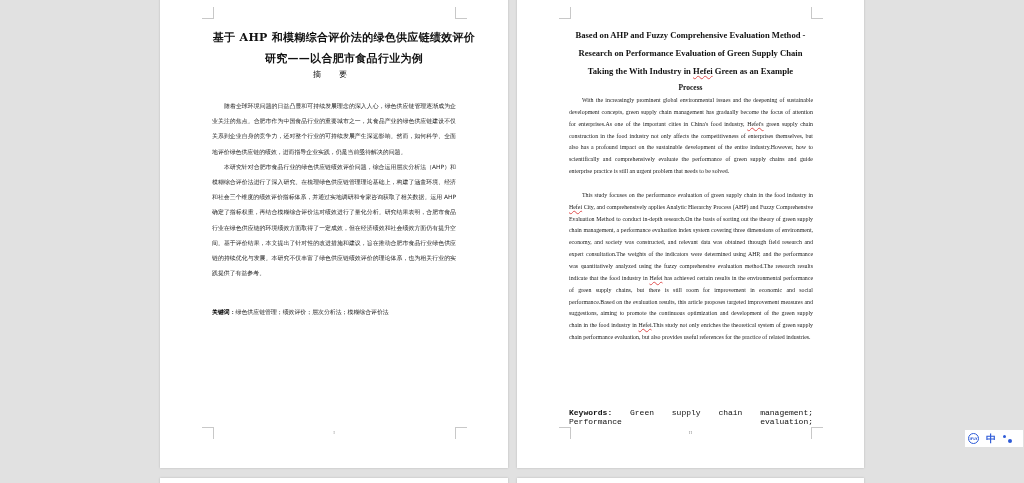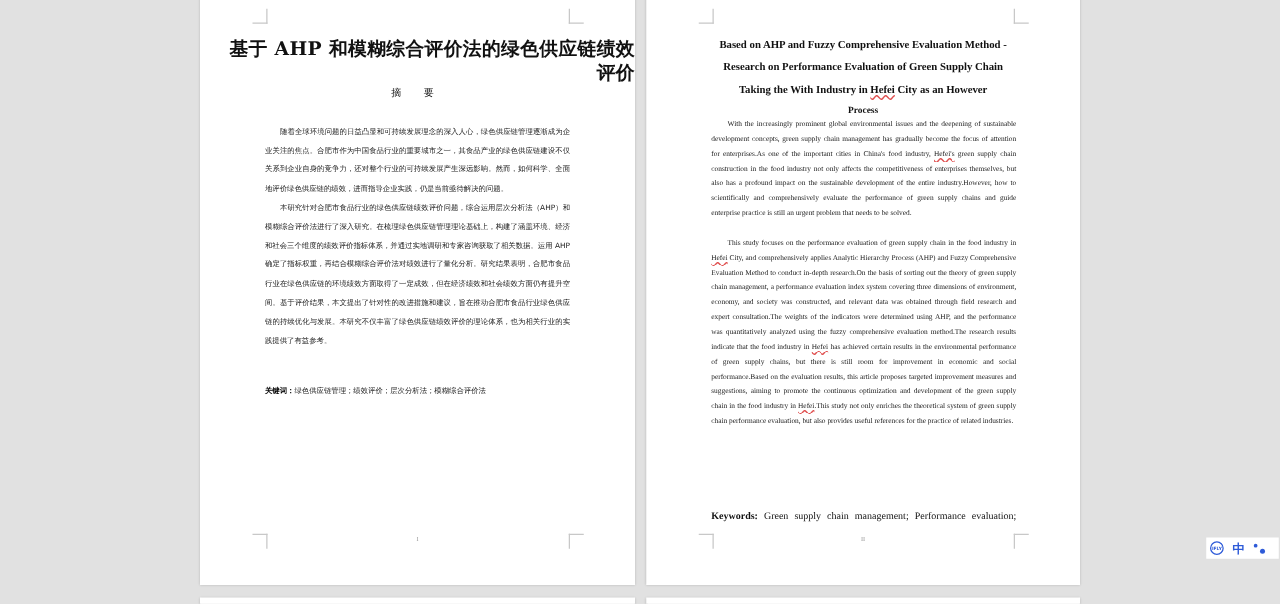--- a/index.html
+++ b/index.html
@@ -3,67 +3,68 @@
 <meta charset="utf-8">
 <style>
   html,body{margin:0;padding:0;}
   body{width:1024px;height:483px;background:#e1e1e1;position:relative;overflow:hidden;font-family:"Liberation Serif","DejaVu Serif",serif;color:#111;}
   .page{position:absolute;background:#fff;box-shadow:0 0 2px rgba(0,0,0,0.18);}
   .corner{position:absolute;width:11px;height:11px;border-color:#c8c8c8;border-style:solid;border-width:0;}
   .c-tl{border-right-width:1px;border-bottom-width:1px;}
   .c-tr{border-left-width:1px;border-bottom-width:1px;}
   .c-bl{border-right-width:1px;border-top-width:1px;}
   .c-br{border-left-width:1px;border-top-width:1px;}
-  .cn-title{position:absolute;left:0;right:0;text-align:right;font-weight:bold;font-size:15px;letter-spacing:0.3px;font-family:"DejaVu Serif",serif;margin-left:20px;}
+  .cn-title{position:absolute;left:0;right:0;text-align:center;font-weight:bold;font-size:11px;letter-spacing:0.3px;font-family:"DejaVu Serif",serif;margin-left:20px;}
   .cn-abs{position:absolute;left:0;right:0;text-align:center;font-size:8px;letter-spacing:8px;}
   .cn-body{position:absolute;left:52px;width:244px;font-size:5.9px;line-height:15.2px;text-align:justify;font-family:"DejaVu Sans",sans-serif;color:#222;}
   .cn-body p{margin:0;text-indent:12px;}
   .cn-kw{position:absolute;left:52px;width:244px;font-size:5.9px;font-family:"DejaVu Sans",sans-serif;color:#222;}
   .cn-kw b{font-weight:bold;color:#000;}
   .en-title{position:absolute;left:0;right:0;text-align:center;font-weight:bold;font-size:8.6px;line-height:18.2px;}
   .en-abs{position:absolute;left:0;right:0;text-align:center;font-weight:bold;font-size:7.5px;}
   .en-body{position:absolute;left:52px;width:244px;font-size:5.9px;line-height:11.85px;text-align:justify;color:#222;}
   .en-body p{margin:0;text-indent:13px;}
-  .en-kw{position:absolute;left:52px;width:244px;font-size:8px;text-align:justify;text-align-last:justify;color:#111;}
+  .en-kw{position:absolute;left:52px;width:244px;font-size:8px;text-align:justify;text-align-last:justify;color:#111;font-family:Liberation Mono, monospace;}
   .en-kw b{font-weight:bold;}
   .squig{text-decoration:underline wavy #e05050;text-decoration-thickness:0.5px;}
   .pnum{position:absolute;left:0;right:0;text-align:center;font-size:5px;color:#999;}
   .ime{position:absolute;left:965px;top:430px;width:58px;height:17px;background:#fff;display:flex;align-items:center;gap:7px;padding-left:3px;box-sizing:border-box;}
   .ime-logo{width:11px;height:11px;border:1.5px solid #2e5bd8;border-radius:50%;box-sizing:border-box;font-size:3.5px;color:#2e5bd8;display:flex;align-items:center;justify-content:center;font-family:"DejaVu Sans",sans-serif;font-weight:bold;}
   .ime-lang{font-size:10px;color:#2e5bd8;font-family:"DejaVu Sans",sans-serif;font-weight:bold;}
   .ime-punct{position:relative;width:10px;height:10px;}
   .ime-punct i{position:absolute;background:#2e5bd8;border-radius:50%;}
 </style>
 </head>
 <body>
 
 <div class="page" style="left:160px;top:-10px;width:348px;height:478px;">
   <div class="corner c-tl" style="left:42px;top:17px;"></div>
   <div class="corner c-tr" style="left:295px;top:17px;"></div>
   <div class="cn-title" style="top:40px;">基于 AHP 和模糊综合评价法的绿色供应链绩效评价</div>
+  <div class="cn-title" style="top:61px;">研究——以合肥市食品行业为例</div>
   <div class="cn-abs" style="top:79px;">摘 要</div>
   <div class="cn-body" style="top:109px;">
     <p>随着全球环境问题的日益凸显和可持续发展理念的深入人心，绿色供应链管理逐渐成为企业关注的焦点。合肥市作为中国食品行业的重要城市之一，其食品产业的绿色供应链建设不仅关系到企业自身的竞争力，还对整个行业的可持续发展产生深远影响。然而，如何科学、全面地评价绿色供应链的绩效，进而指导企业实践，仍是当前亟待解决的问题。</p>
     <p>本研究针对合肥市食品行业的绿色供应链绩效评价问题，综合运用层次分析法（AHP）和模糊综合评价法进行了深入研究。在梳理绿色供应链管理理论基础上，构建了涵盖环境、经济和社会三个维度的绩效评价指标体系，并通过实地调研和专家咨询获取了相关数据。运用 AHP 确定了指标权重，再结合模糊综合评价法对绩效进行了量化分析。研究结果表明，合肥市食品行业在绿色供应链的环境绩效方面取得了一定成效，但在经济绩效和社会绩效方面仍有提升空间。基于评价结果，本文提出了针对性的改进措施和建议，旨在推动合肥市食品行业绿色供应链的持续优化与发展。本研究不仅丰富了绿色供应链绩效评价的理论体系，也为相关行业的实践提供了有益参考。</p>
   </div>
   <div class="cn-kw" style="top:318px;">
     <b>关键词：</b><span>绿色供应链管理；绩效评价；层次分析法；模糊综合评价法</span>
   </div>
   <div class="corner c-bl" style="left:42px;top:437px;"></div>
   <div class="corner c-br" style="left:295px;top:437px;"></div>
   <div class="pnum" style="top:440px;">I</div>
 </div>
 
 <div class="page" style="left:517px;top:-10px;width:347px;height:478px;">
   <div class="corner c-tl" style="left:42px;top:17px;"></div>
   <div class="corner c-tr" style="left:294px;top:17px;"></div>
   <div class="en-title" style="top:36px;">
     <div>Based on AHP and Fuzzy Comprehensive Evaluation Method -</div>
     <div>Research on Performance Evaluation of Green Supply Chain</div>
-    <div><span>Taking the With Industry in </span><span class="squig">Hefei</span><span> City as an However</span></div>
+    <div><span>Taking the With Industry in </span><span class="squig">Hefei</span><span> Green as an Example</span></div>
   </div>
   <div class="en-abs" style="top:93px;">Process</div>
   <div class="en-body" style="top:105px;">
     <p><span>With the increasingly prominent global environmental issues and the deepening of sustainable development concepts, green supply chain management has gradually become the focus of attention for enterprises.As one of the important cities in China's food industry, </span><span class="squig">Hefei's</span><span> green supply chain construction in the food industry not only affects the competitiveness of enterprises themselves, but also has a profound impact on the sustainable development of the entire industry.However, how to scientifically and comprehensively evaluate the performance of green supply chains and guide enterprise practice is still an urgent problem that needs to be solved.</span></p>
     <p style="height:12px;text-indent:0"></p>
     <p><span>This study focuses on the performance evaluation of green supply chain in the food industry in </span><span class="squig">Hefei</span><span> City, and comprehensively applies Analytic Hierarchy Process (AHP) and Fuzzy Comprehensive Evaluation Method to conduct in-depth research.On the basis of sorting out the theory of green supply chain management, a performance evaluation index system covering three dimensions of environment, economy, and society was constructed, and relevant data was obtained through field research and expert consultation.The weights of the indicators were determined using AHP, and the performance was quantitatively analyzed using the fuzzy comprehensive evaluation method.The research results indicate that the food industry in </span><span class="squig">Hefei</span><span> has achieved certain results in the environmental performance of green supply chains, but there is still room for improvement in economic and social performance.Based on the evaluation results, this article proposes targeted improvement measures and suggestions, aiming to promote the continuous optimization and development of the green supply chain in the food industry in </span><span class="squig">Hefei</span><span>.This study not only enriches the theoretical system of green supply chain performance evaluation, but also provides useful references for the practice of related industries.</span></p>
   </div>
   <div class="en-kw" style="top:418px;">
     <b>Keywords:</b><span> Green supply chain management; Performance evaluation;</span>
   </div>

